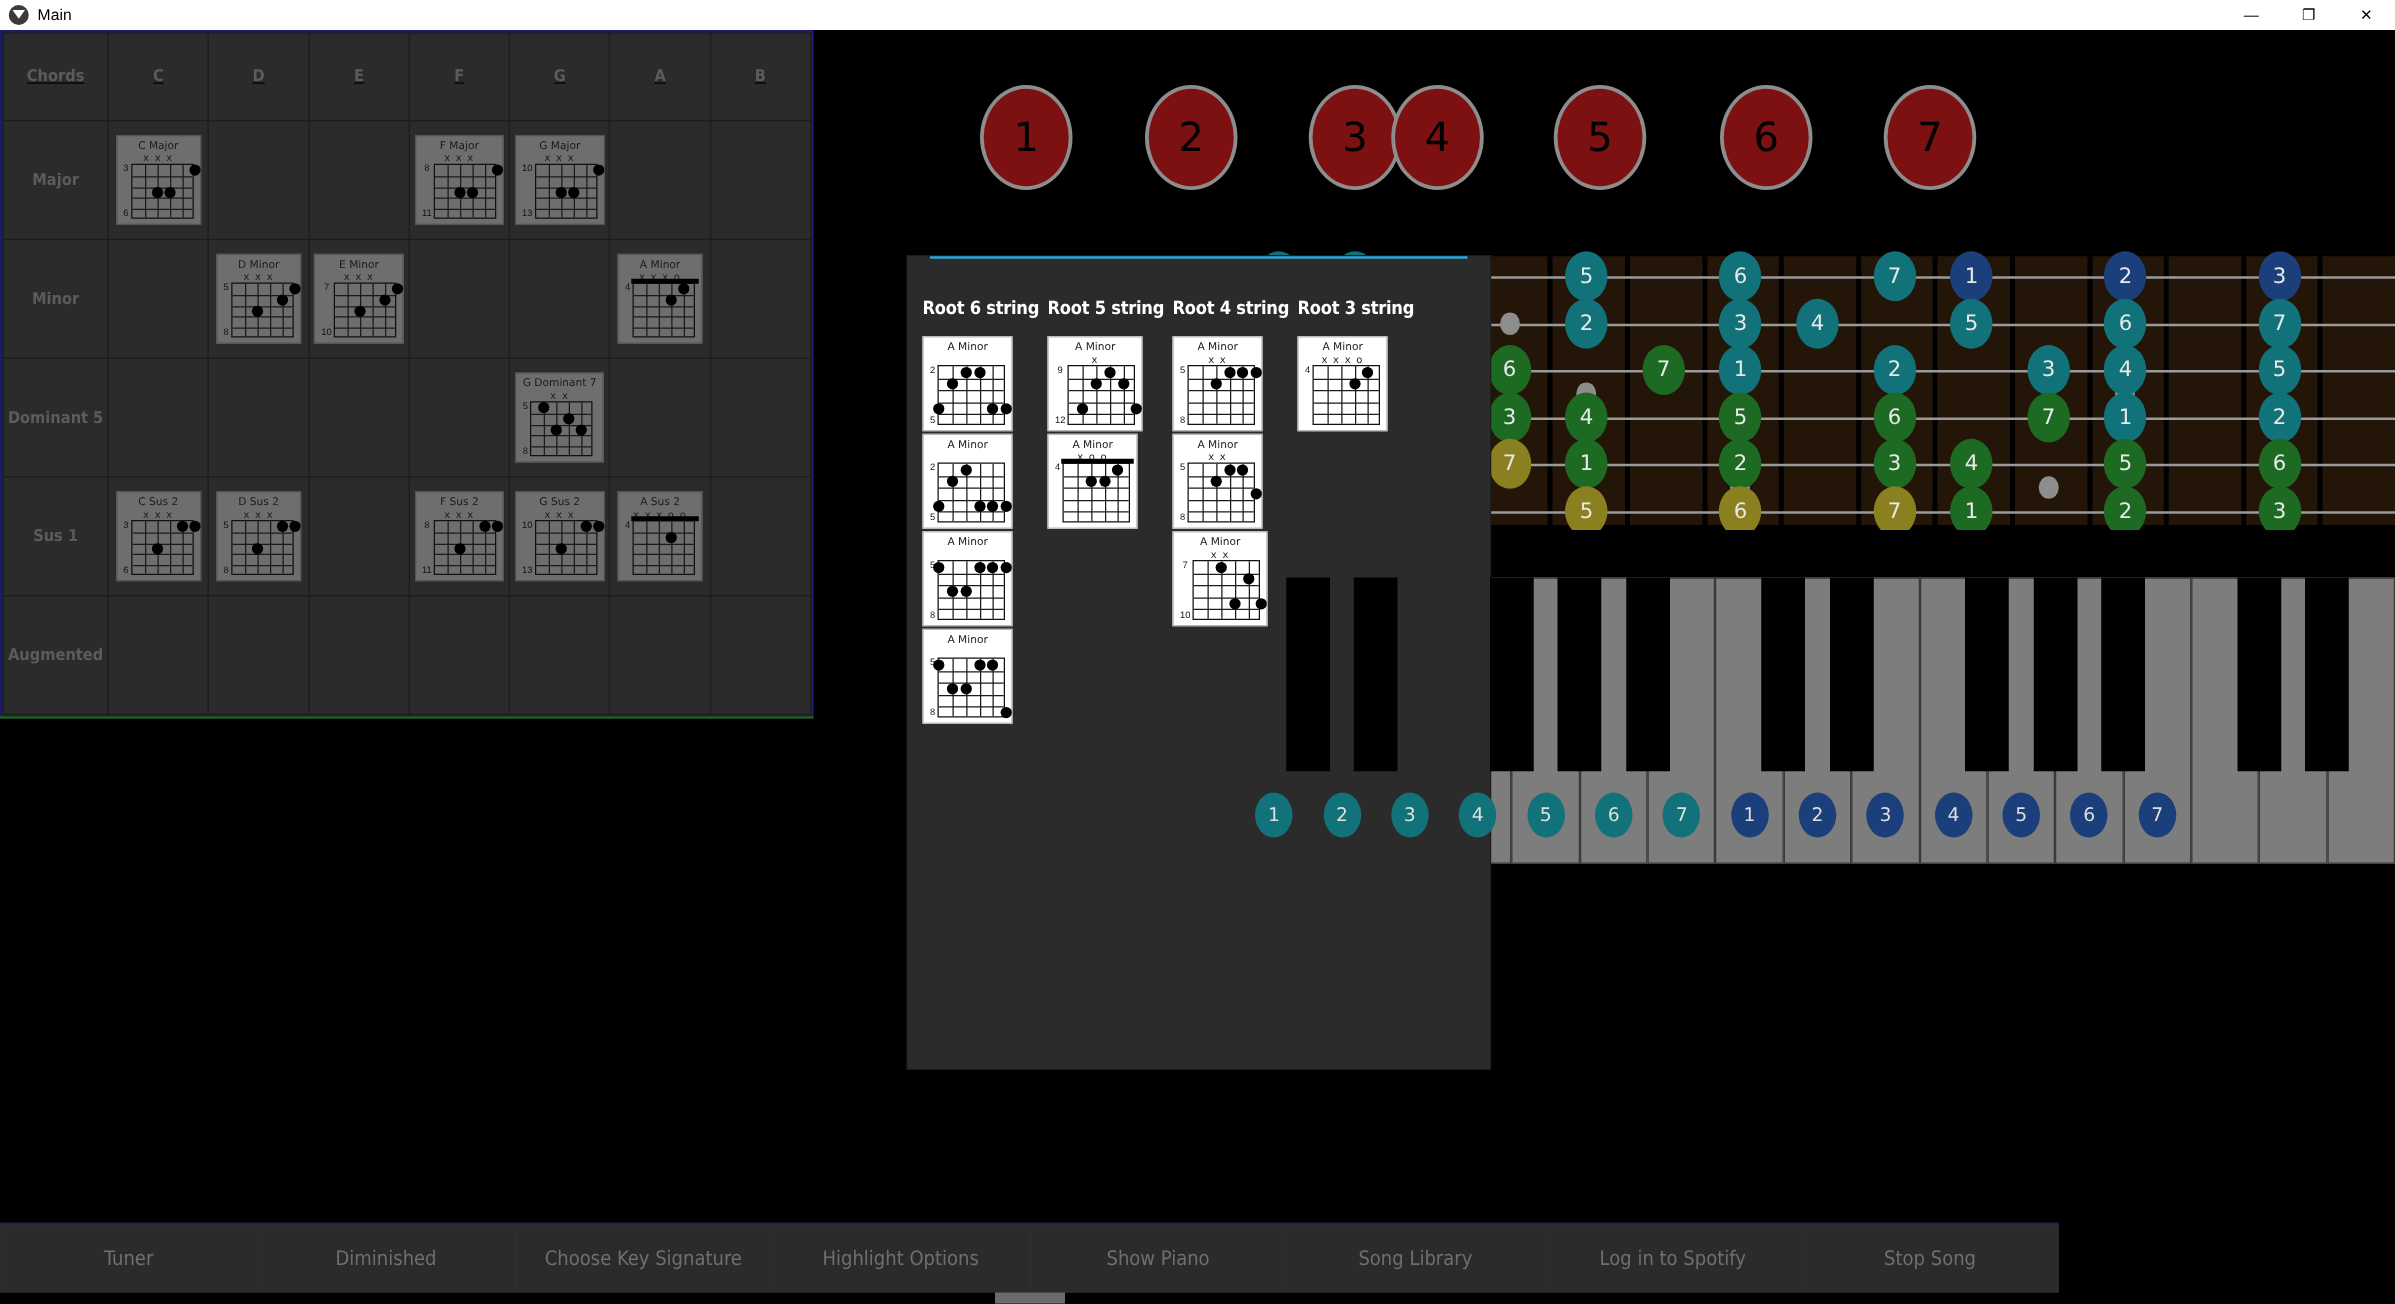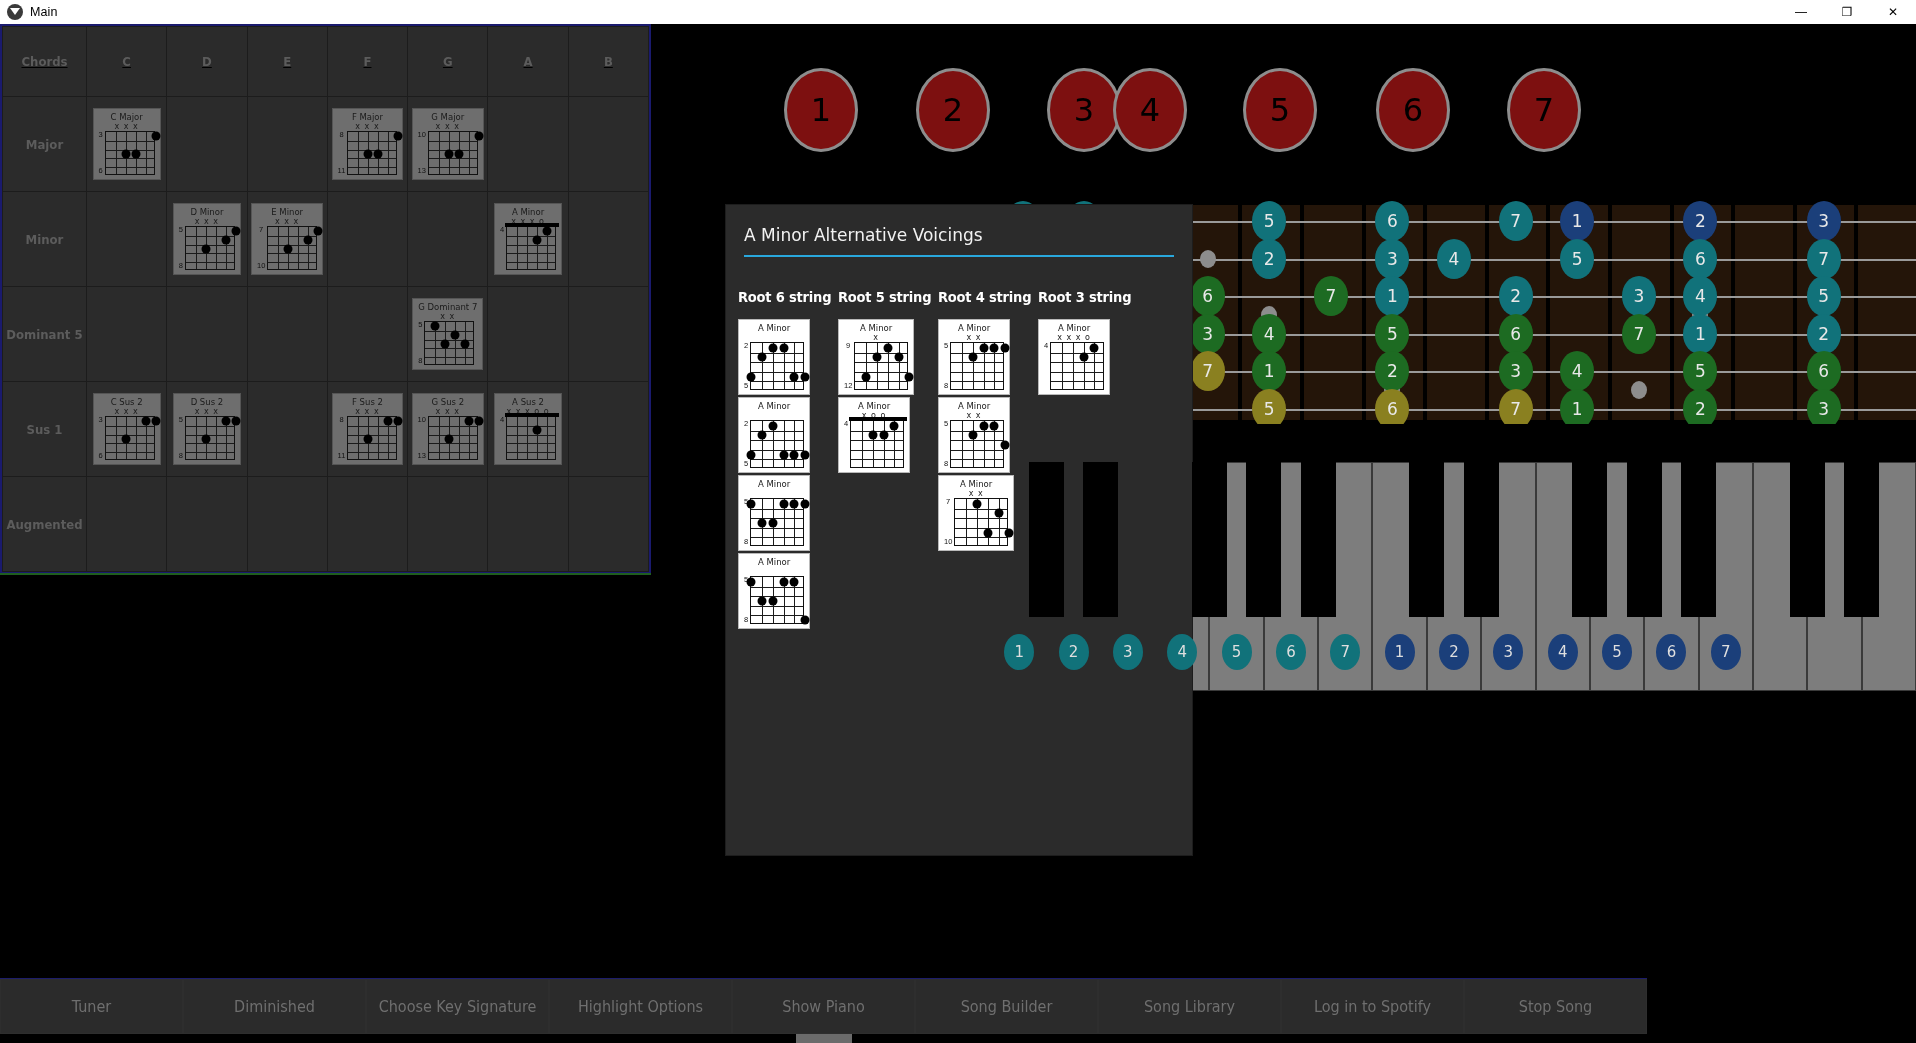--- a/index.html
+++ b/index.html
@@ -612,21 +612,20 @@
         <div class="pnote" style="left: 462px; top: 228px; background: rgb(27, 63, 122);">2</div>
         <div class="pnote" style="left: 516.353px; top: 228px; background: rgb(27, 63, 122);">3</div>
         <div class="pnote" style="left: 570.706px; top: 228px; background: rgb(27, 63, 122);">4</div>
         <div class="pnote" style="left: 625.059px; top: 228px; background: rgb(27, 63, 122);">5</div>
         <div class="pnote" style="left: 679.412px; top: 228px; background: rgb(27, 63, 122);">6</div>
         <div class="pnote" style="left: 733.765px; top: 228px; background: rgb(27, 63, 122);">7</div>
       </div>
   </div>
 
   <div class="dialog">
-    <div class="dlg-title">A Minor Alternative Voicings</div>
     <div class="dlg-rule" style="background: rgb(41, 168, 221);"></div>
     <div class="dlg-body" id="dlg-body">
         <div class="dcol">
           <div class="dcol-head">Root 6 string</div>
           <div class="dcol-items">
             <div class="chordbox white">
               <div class="cb-name">A Minor</div>
               <div class="cb-name" style="height: 9px; letter-spacing: 1px; font-size: 8px;">&nbsp;</div>
               <div class="cb-body">
                 <div class="cb-frets" style="height: 48px;">
@@ -891,20 +890,19 @@
         </div>
       </div>
   </div>
 
   <div class="toolbar" id="toolbar">
       <div class="tb-item">Tuner</div>
       <div class="tb-item">Diminished</div>
       <div class="tb-item">Choose Key Signature</div>
       <div class="tb-item">Highlight Options</div>
       <div class="tb-item">Show Piano</div>
-      <div class="tb-item">Song Builder</div>
       <div class="tb-item">Song Library</div>
       <div class="tb-item">Log in to Spotify</div>
       <div class="tb-item">Stop Song</div>
     </div>
   <div class="scroll-nub"></div>
 
 </div>
 
 </body></html>

